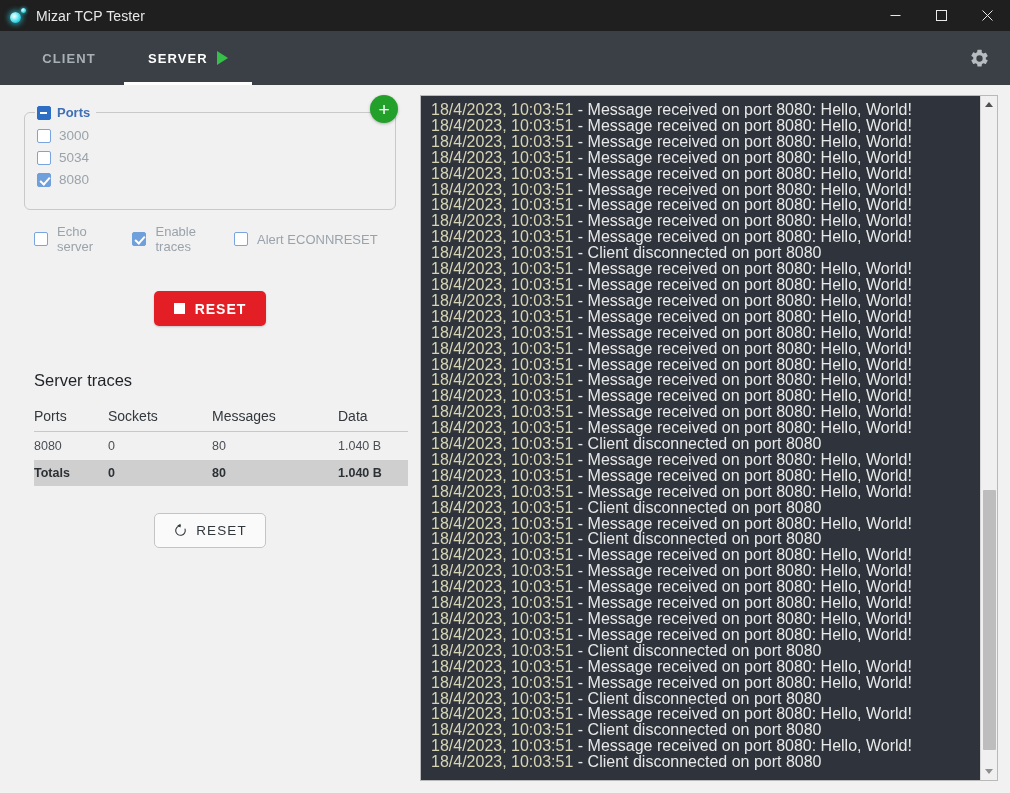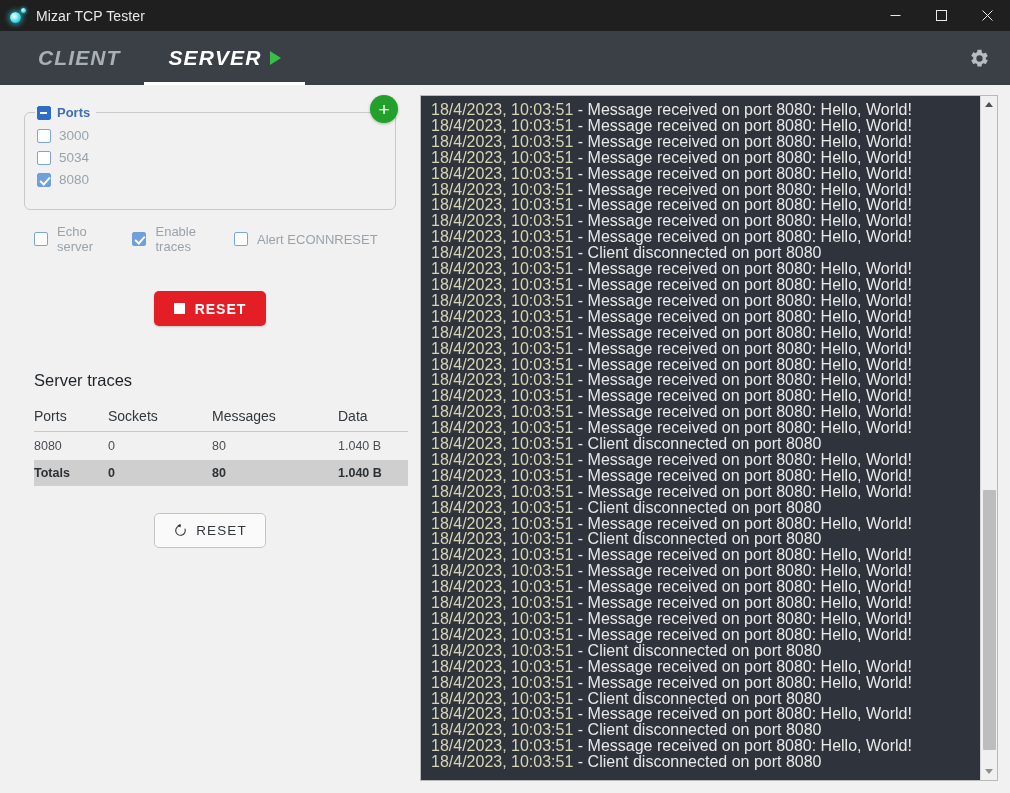--- a/index.html
+++ b/index.html
@@ -39,23 +39,22 @@
   .wc svg { display: block; }
 
   
   .tabbar {
     height: 54px; background: #3a4046; flex: 0 0 54px;
     display: flex; align-items: stretch; position: relative;
   }
   .tab {
     display: flex; align-items: center; justify-content: center; gap: 9px;
     padding: 0 24px; min-width: 110px; position: relative;
-    color: #a9b0b5; font-size: 21px; font-weight: bold; letter-spacing: 1.1px;
+    color: #a9b0b5; font-size: 13px; font-weight: bold; letter-spacing: 1.1px;
     cursor: pointer;
-    font-style: italic;
   }
   .tab.first { margin-left: 14px; }
   .tab.active { color: #ffffff; align-items: center; }
   .tab.active::after {
     content: ""; position: absolute; left: 0; right: 0; bottom: 0; height: 3px; background: #ffffff;
   }
   .play-tri {
     width: 0; height: 0; border-left: 11px solid #35c04a;
     border-top: 7px solid transparent; border-bottom: 7px solid transparent;
   }

